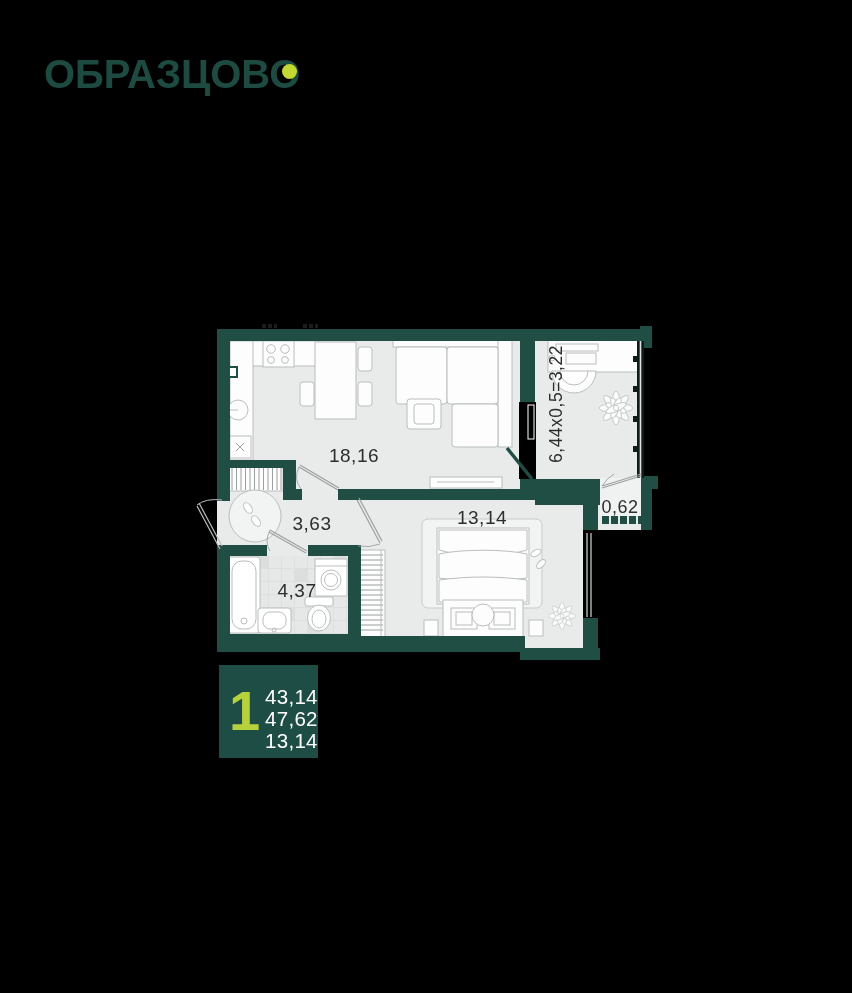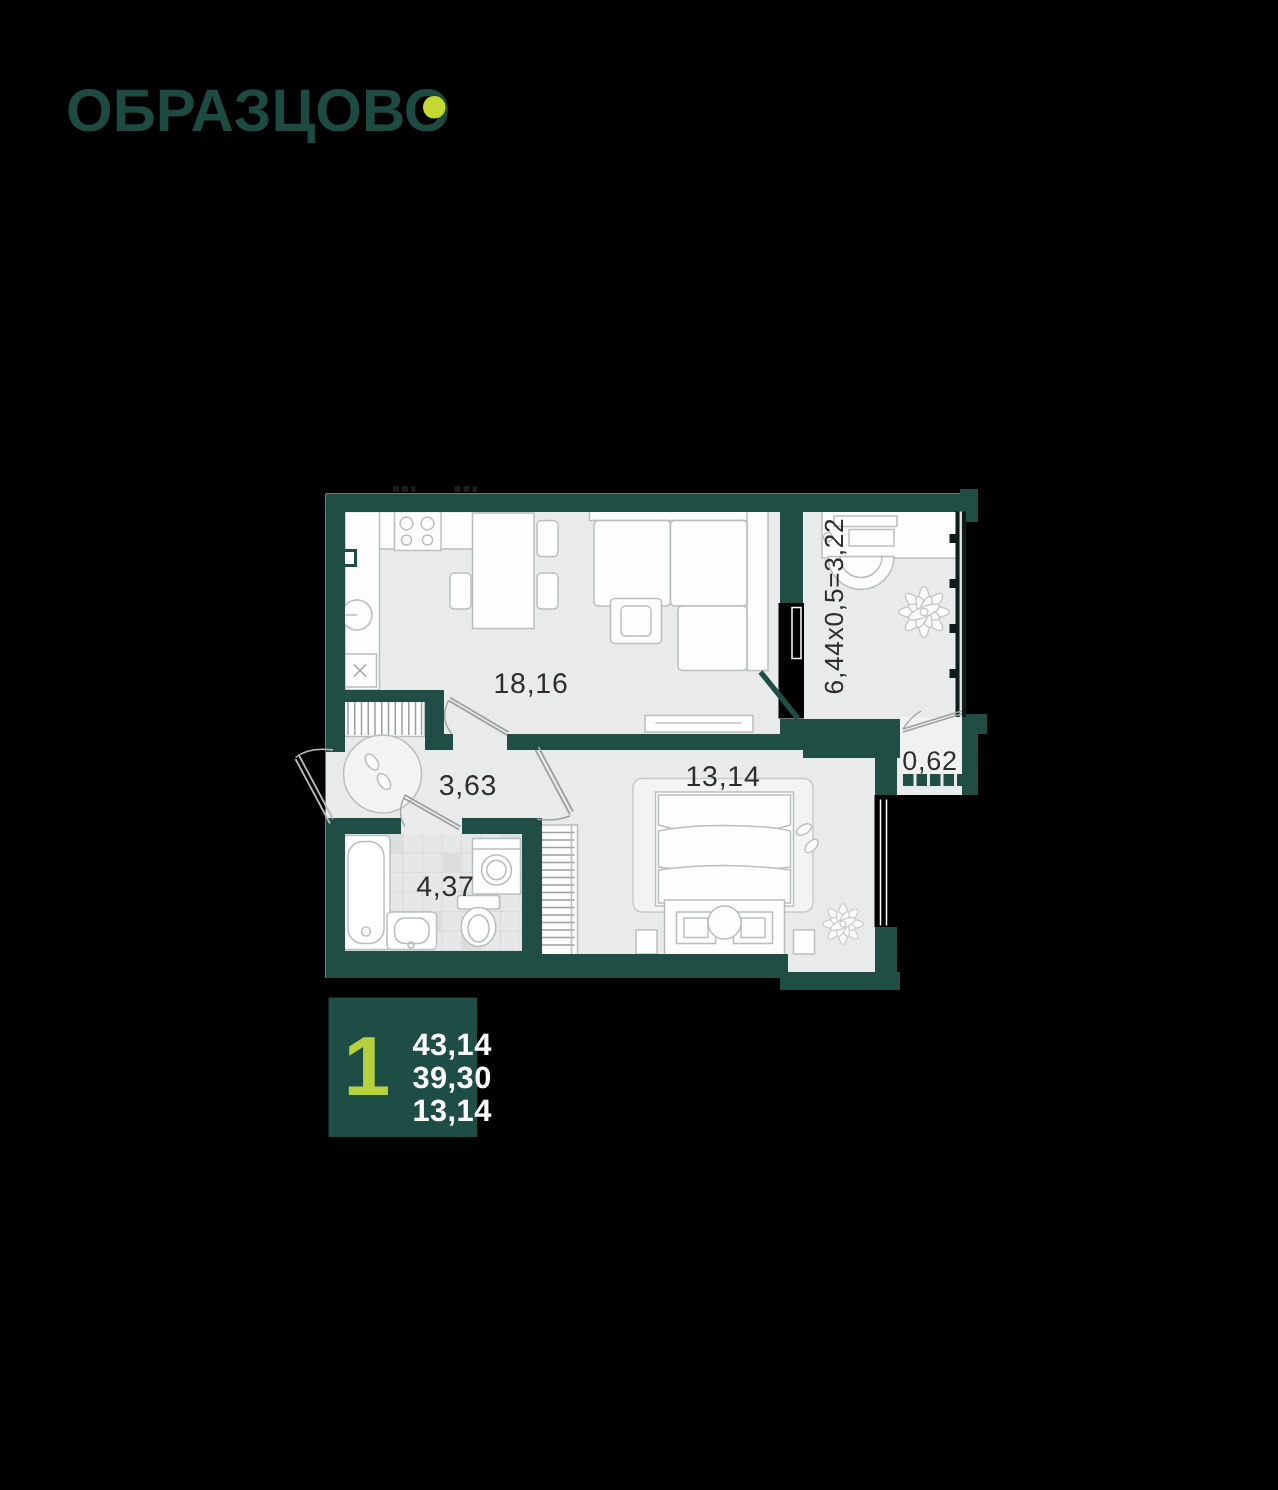--- a/index.html
+++ b/index.html
@@ -19,22 +19,22 @@
   .plan-svg{position:absolute;left:0;top:0;}
   .info-card{
     position:absolute;left:219px;top:665px;width:99px;height:93px;
     background:#1E4D45;
   }
   .info-rooms{
     position:absolute;left:10px;top:26px;font-size:56px;font-weight:700;
     line-height:40px;color:#B7D13C;
   }
   .info-areas{
-    position:absolute;left:56px;top:21px;color:#FFFFFF;
-    font-size:20.5px;line-height:22px;letter-spacing:0.3px;font-weight:700;
+    position:absolute;left:46px;top:21px;color:#FFFFFF;
+    font-size:20.5px;line-height:22px;letter-spacing:0.3px;font-weight:400;
   }
   svg text{
     font-family:"Liberation Sans","DejaVu Sans",sans-serif;
     fill:#2D2D2D;letter-spacing:0.5px;
   }
 </style>
 </head>
 <body>
 
 <div class="logo">
@@ -277,16 +277,16 @@
   <text x="297" y="597" font-size="19" text-anchor="middle">4,37</text>
   <text x="482" y="524" font-size="19" text-anchor="middle">13,14</text>
   <text x="620" y="513" font-size="18" text-anchor="middle">0,62</text>
   <text x="556" y="410" font-size="17.5" text-anchor="middle" transform="rotate(-90 556 404)">6,44x0,5=3,22</text>
 </svg>
 
 <div class="info-card">
   <div class="info-rooms">1</div>
   <div class="info-areas">
     <div>43,14</div>
-    <div>39,30</div>
+    <div>47,62</div>
     <div>13,14</div>
   </div>
 </div>
 
 </body></html>

